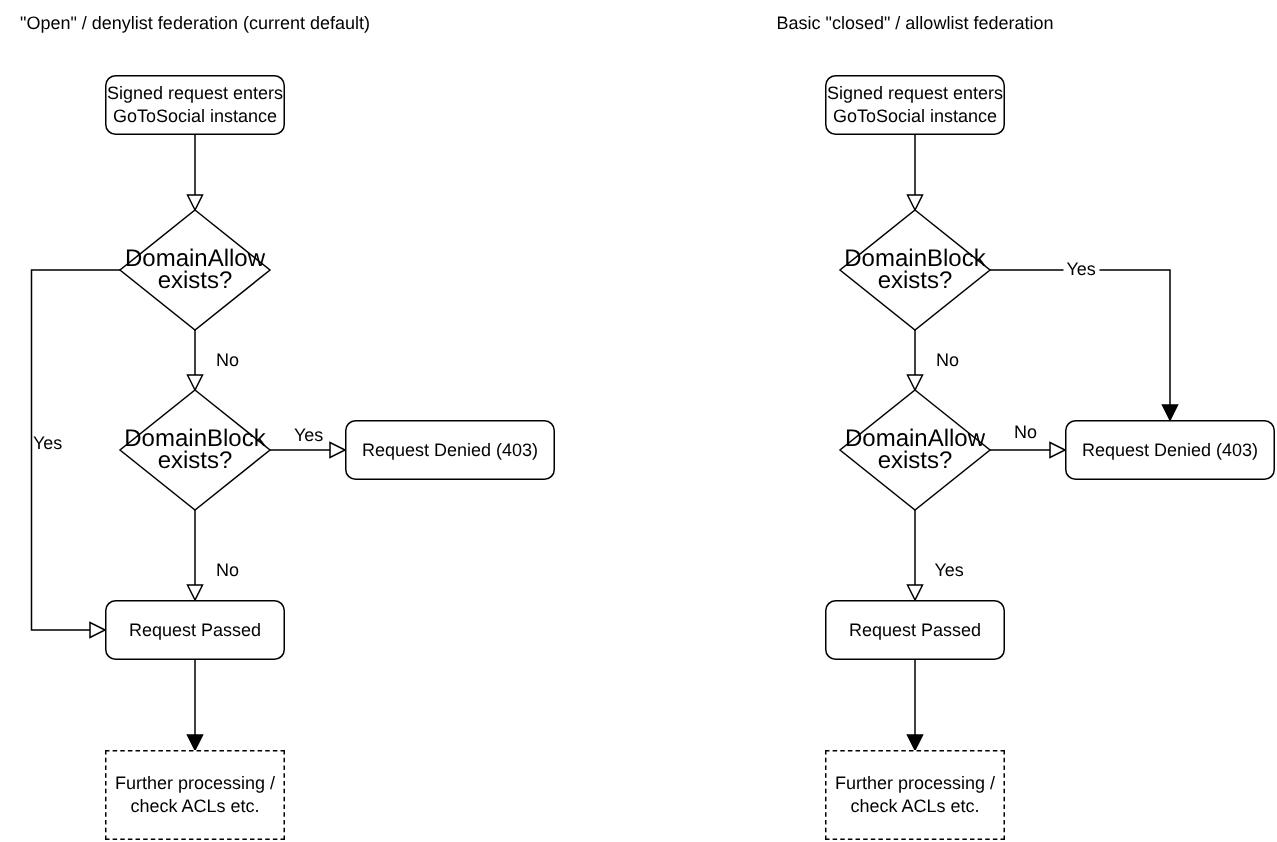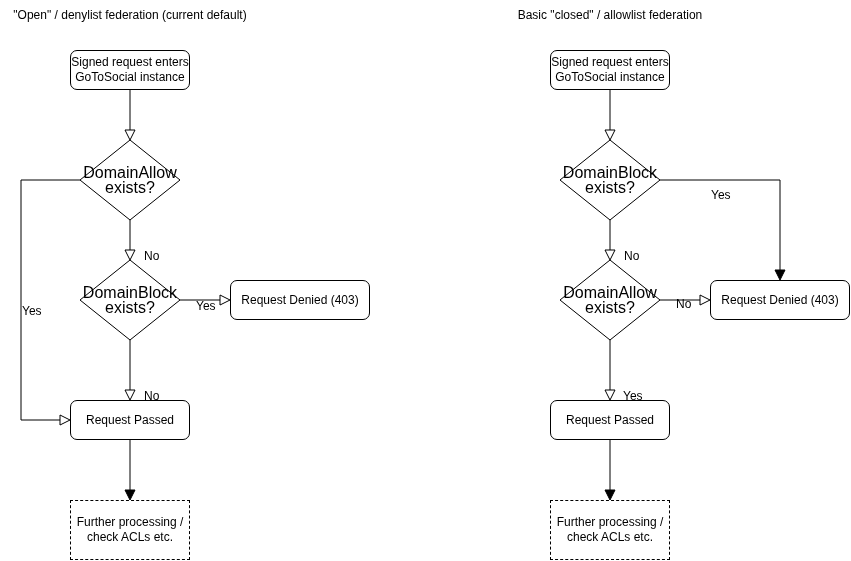--- a/index.html
+++ b/index.html
@@ -56,21 +56,20 @@
     text-align: center;
     font-size: 16px;
     line-height: 15px;
     white-space: pre-line;
     pointer-events: none;
   }
   .edge-label {
     position: absolute;
     font-size: 12px;
     line-height: 14px;
-    margin-top: 16px;
   }
   .edge-label.on-line {
     background: #ffffff;
     padding: 0 2px;
   }
 </style>
 </head>
 <body>
 
 <div class="canvas">

